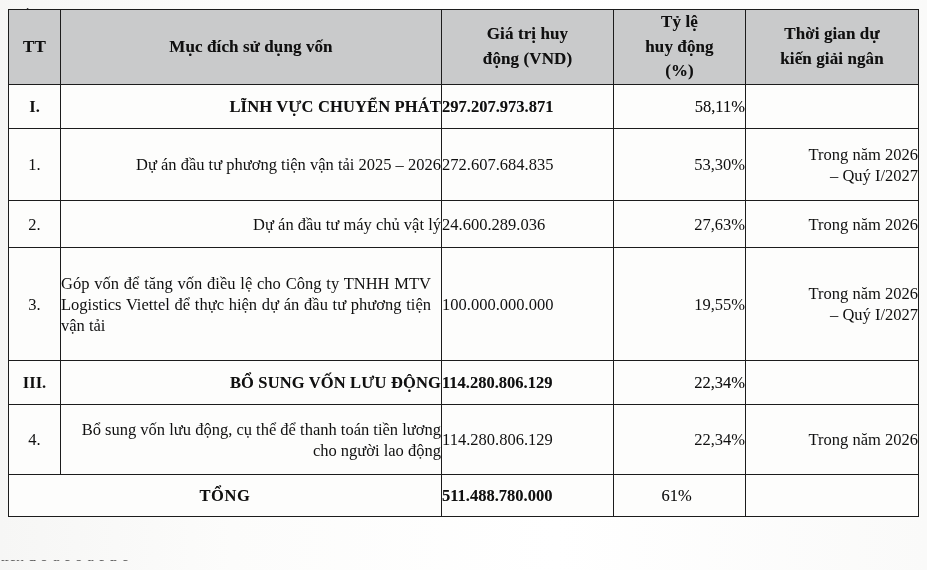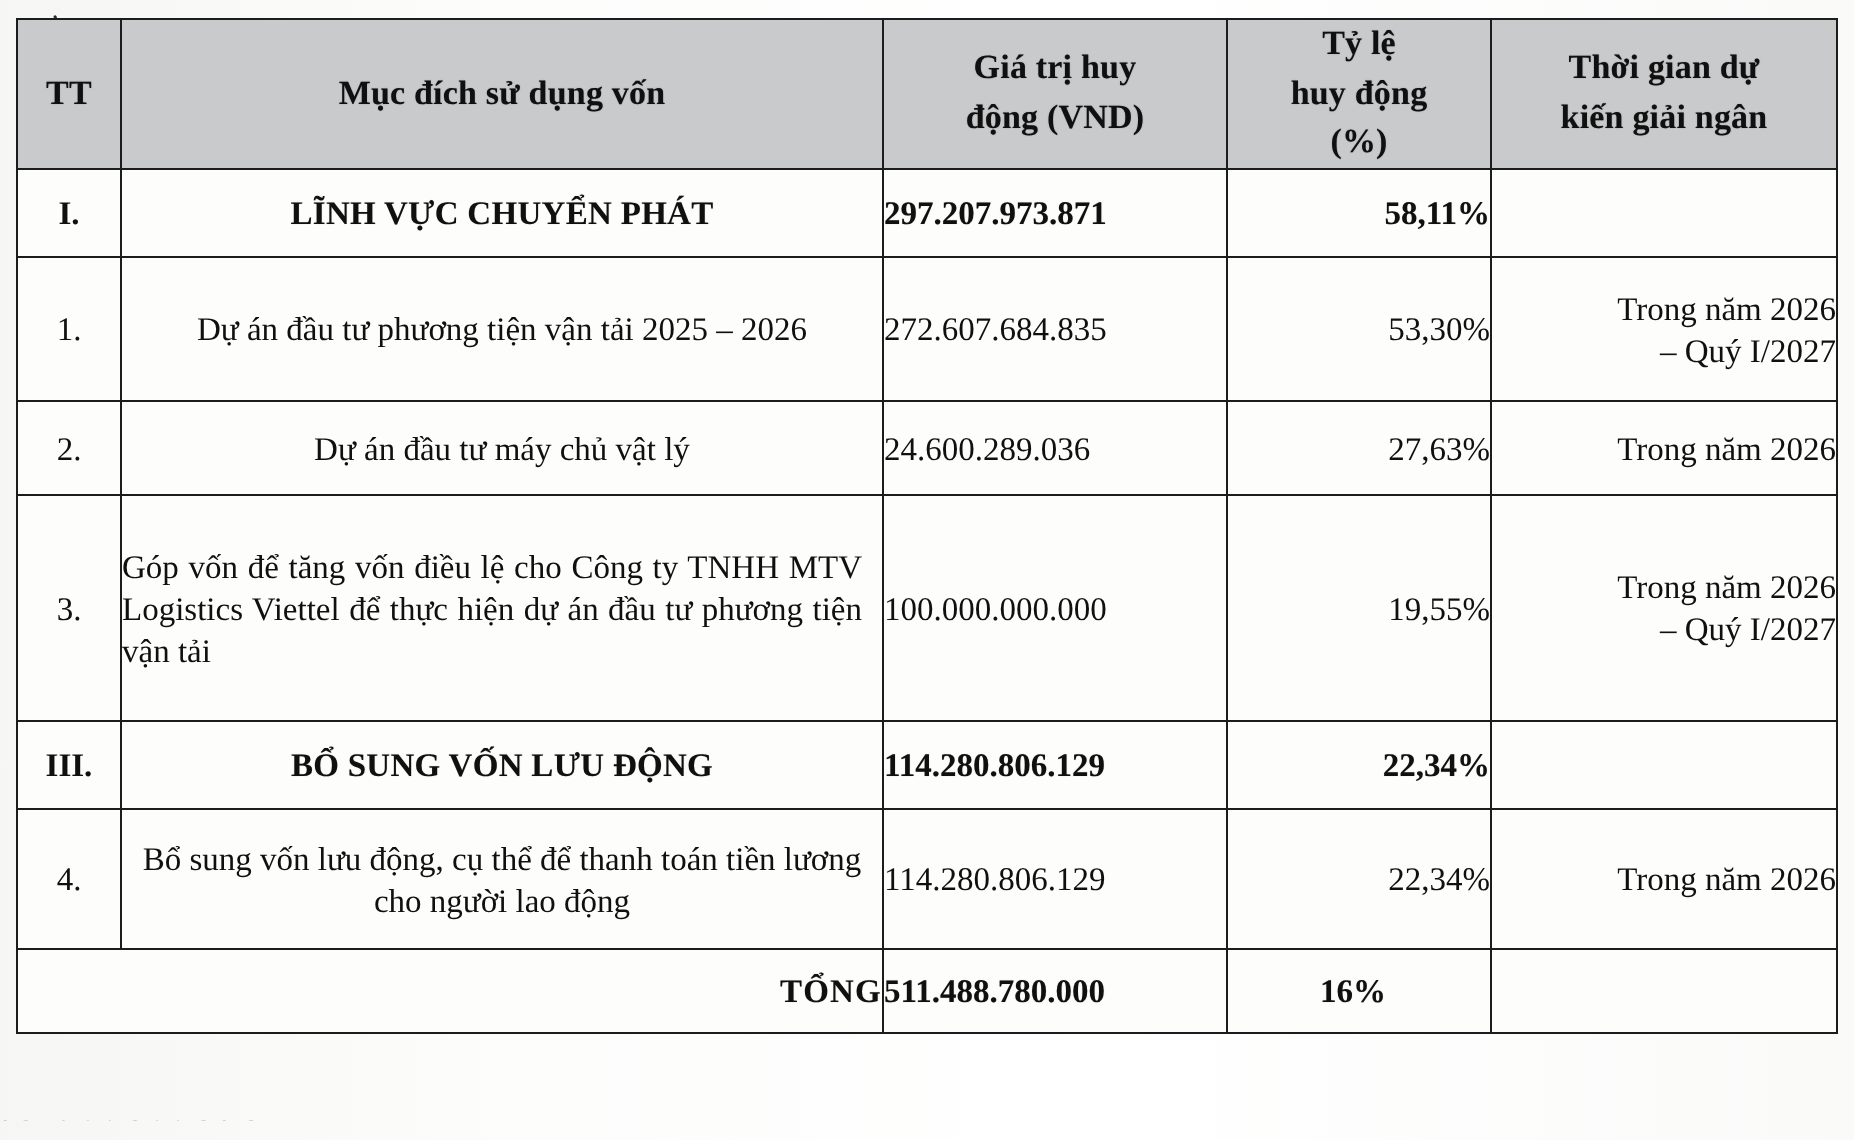--- a/index.html
+++ b/index.html
@@ -71,21 +71,21 @@
   }
 
   
   .idx{
     text-align:center;
     font-size:17px;
   }
   .idx.bold{font-weight:bold;}
   .desc{
     padding:5px 9px 5px 11px;
-    text-align:center;
+    text-align:right;
   }
   .desc.just{
     text-align:justify;
     text-align-last:left;
     padding-right:10px;
   }
   .desc.bold{
     font-weight:bold;
     letter-spacing:.15px;
     text-shadow:0 0 .5px rgba(0,0,0,.3);
@@ -98,31 +98,31 @@
   .val.bold{
     font-weight:bold;
     text-shadow:0 0 .5px rgba(0,0,0,.3);
   }
   .pct{
     text-align:right;
     padding:4px 14px 4px 6px;
     white-space:nowrap;
   }
   .pct.bold{
-    font-weight:bold;
+    font-weight:normal;
     text-shadow:0 0 .5px rgba(0,0,0,.3);
     margin-top:28px;
   }
   .time{
     text-align:right;
     padding:4px 6px;
     line-height:1.3;
   }
   .total-label{
-    text-align:right;
+    text-align:center;
     font-weight:bold;
     font-size:18px;
     letter-spacing:.6px;
     text-shadow:0 0 .5px rgba(0,0,0,.3);
   }
   .pct.center{
     text-align:center;
     padding-right:6px;
   }
 
@@ -243,21 +243,21 @@
           <td class="idx">4.</td>
           <td class="desc">Bổ sung vốn lưu động, cụ thể để thanh toán tiền lương cho người lao động</td>
           <td class="val">114.280.806.129</td>
           <td class="pct">22,34%</td>
           <td class="time">Trong năm 2026</td>
         </tr>
 
         <tr class="r-total">
           <td class="total-label" colspan="2">TỔNG</td>
           <td class="val bold">511.488.780.000</td>
-          <td class="pct center bold">16%</td>
+          <td class="pct center bold">61%</td>
           <td class="time"></td>
         </tr>
 
       </tbody>
     </table>
   </div>
 
   <div class="below-cut">
     <span>tiền  đ  ờ  ẩ  ề  ố  á  ề  ư  ế</span>
   </div>

